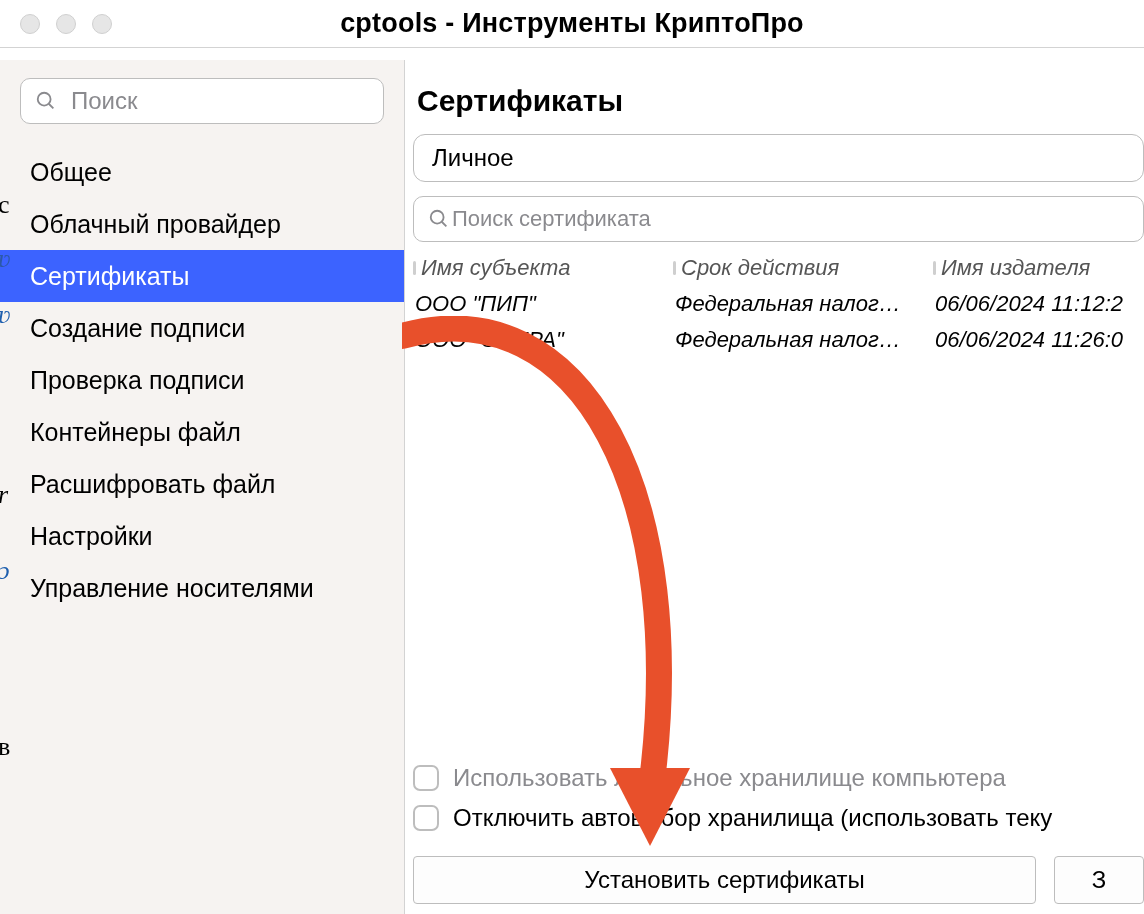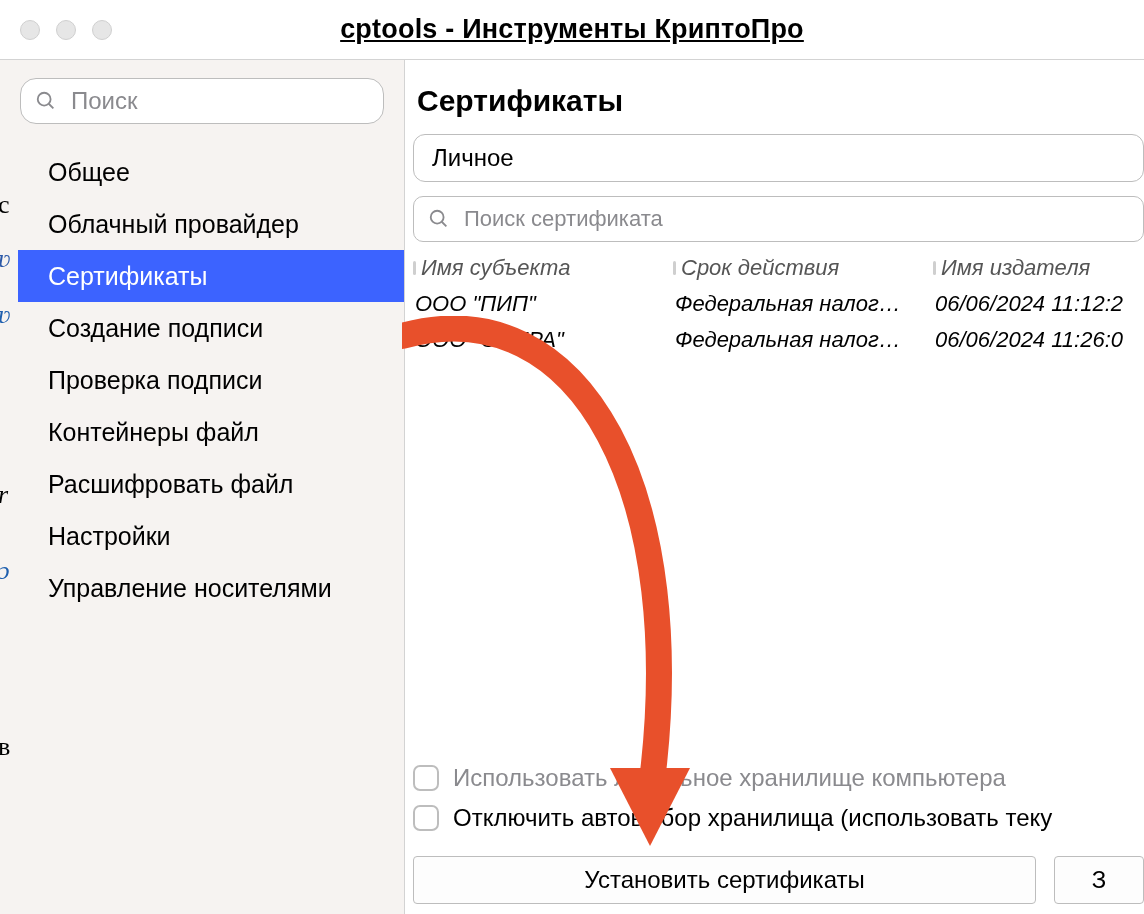--- a/index.html
+++ b/index.html
@@ -14,25 +14,24 @@
   *{box-sizing:border-box;}
   html,body{margin:0;padding:0;height:100%;}
   body{
     width:1144px;height:914px;
     font-family:-apple-system,"SF Pro Text","Helvetica Neue",Arial,sans-serif;
     background:var(--bg);color:var(--text);
     overflow:hidden;position:relative;
   }
   
   .titlebar{
-    height:60px;
+    height:48px;
     border-bottom:1px solid var(--hairline);
     display:flex;align-items:center;
     position:relative;
-    text-decoration:underline;
   }
   .traffic{
     position:absolute;left:20px;top:0;bottom:0;
     display:flex;align-items:center;gap:16px;
   }
   .traffic .dot{
     width:20px;height:20px;border-radius:50%;
     background:#e6e6e6;border:1px solid #d0d0d0;
   }
   .title{
@@ -57,36 +56,36 @@
     padding:24px 0 0 0;
     overflow:hidden;
   }
 
   
   .search-wrap{padding:0 20px 12px 20px;}
   .search{
     display:flex;align-items:center;gap:12px;
     height:46px;
     border:1px solid var(--border);
-    border-radius:16px;background:#ffffff;
+    border-radius:10px;background:#ffffff;
     padding:0 14px;
   }
   .search input{
     border:none;outline:none;background:transparent;
     font-size:24px;color:var(--text);width:100%;
   }
   .search input::placeholder{color:var(--muted);}
   .mag{width:22px;height:22px;flex:0 0 auto;}
 
   
   .nav{padding-top:10px;}
   .nav-item{
     height:52px;display:flex;align-items:center;
     padding:0 30px;font-size:25px;font-weight:400;
-    cursor:default;white-space:nowrap;overflow:hidden;text-overflow:ellipsis;margin-left:18px;
+    cursor:default;white-space:nowrap;overflow:hidden;text-overflow:ellipsis;
   }
   .nav-item.selected{background:#3c63ff;color:#ffffff;}
 
   
   .main-title{
     font-size:30px;font-weight:700;padding:0 0 16px 12px;
   }
 
   
   .store-select{
@@ -94,21 +93,21 @@
     height:48px;
     border:1px solid var(--border);border-radius:12px;
     display:flex;align-items:center;justify-content:space-between;
     padding:0 18px;font-size:24px;background:#ffffff;
     overflow:hidden;
   }
 
   
   .cert-search-wrap{padding:0 0 8px 8px;}
   .cert-search{
-    display:flex;align-items:center;gap:12px;
+    display:flex;align-items:center;gap:0;
     height:46px;border:1px solid var(--border);border-radius:10px;
     padding:0 14px;background:#ffffff;
   }
   .cert-search input{border:none;outline:none;background:transparent;font-size:22px;width:100%;}
   .cert-search input::placeholder{color:var(--muted);}
 
   
   .table{margin-left:8px;}
   .thead,.trow{
     display:grid;

